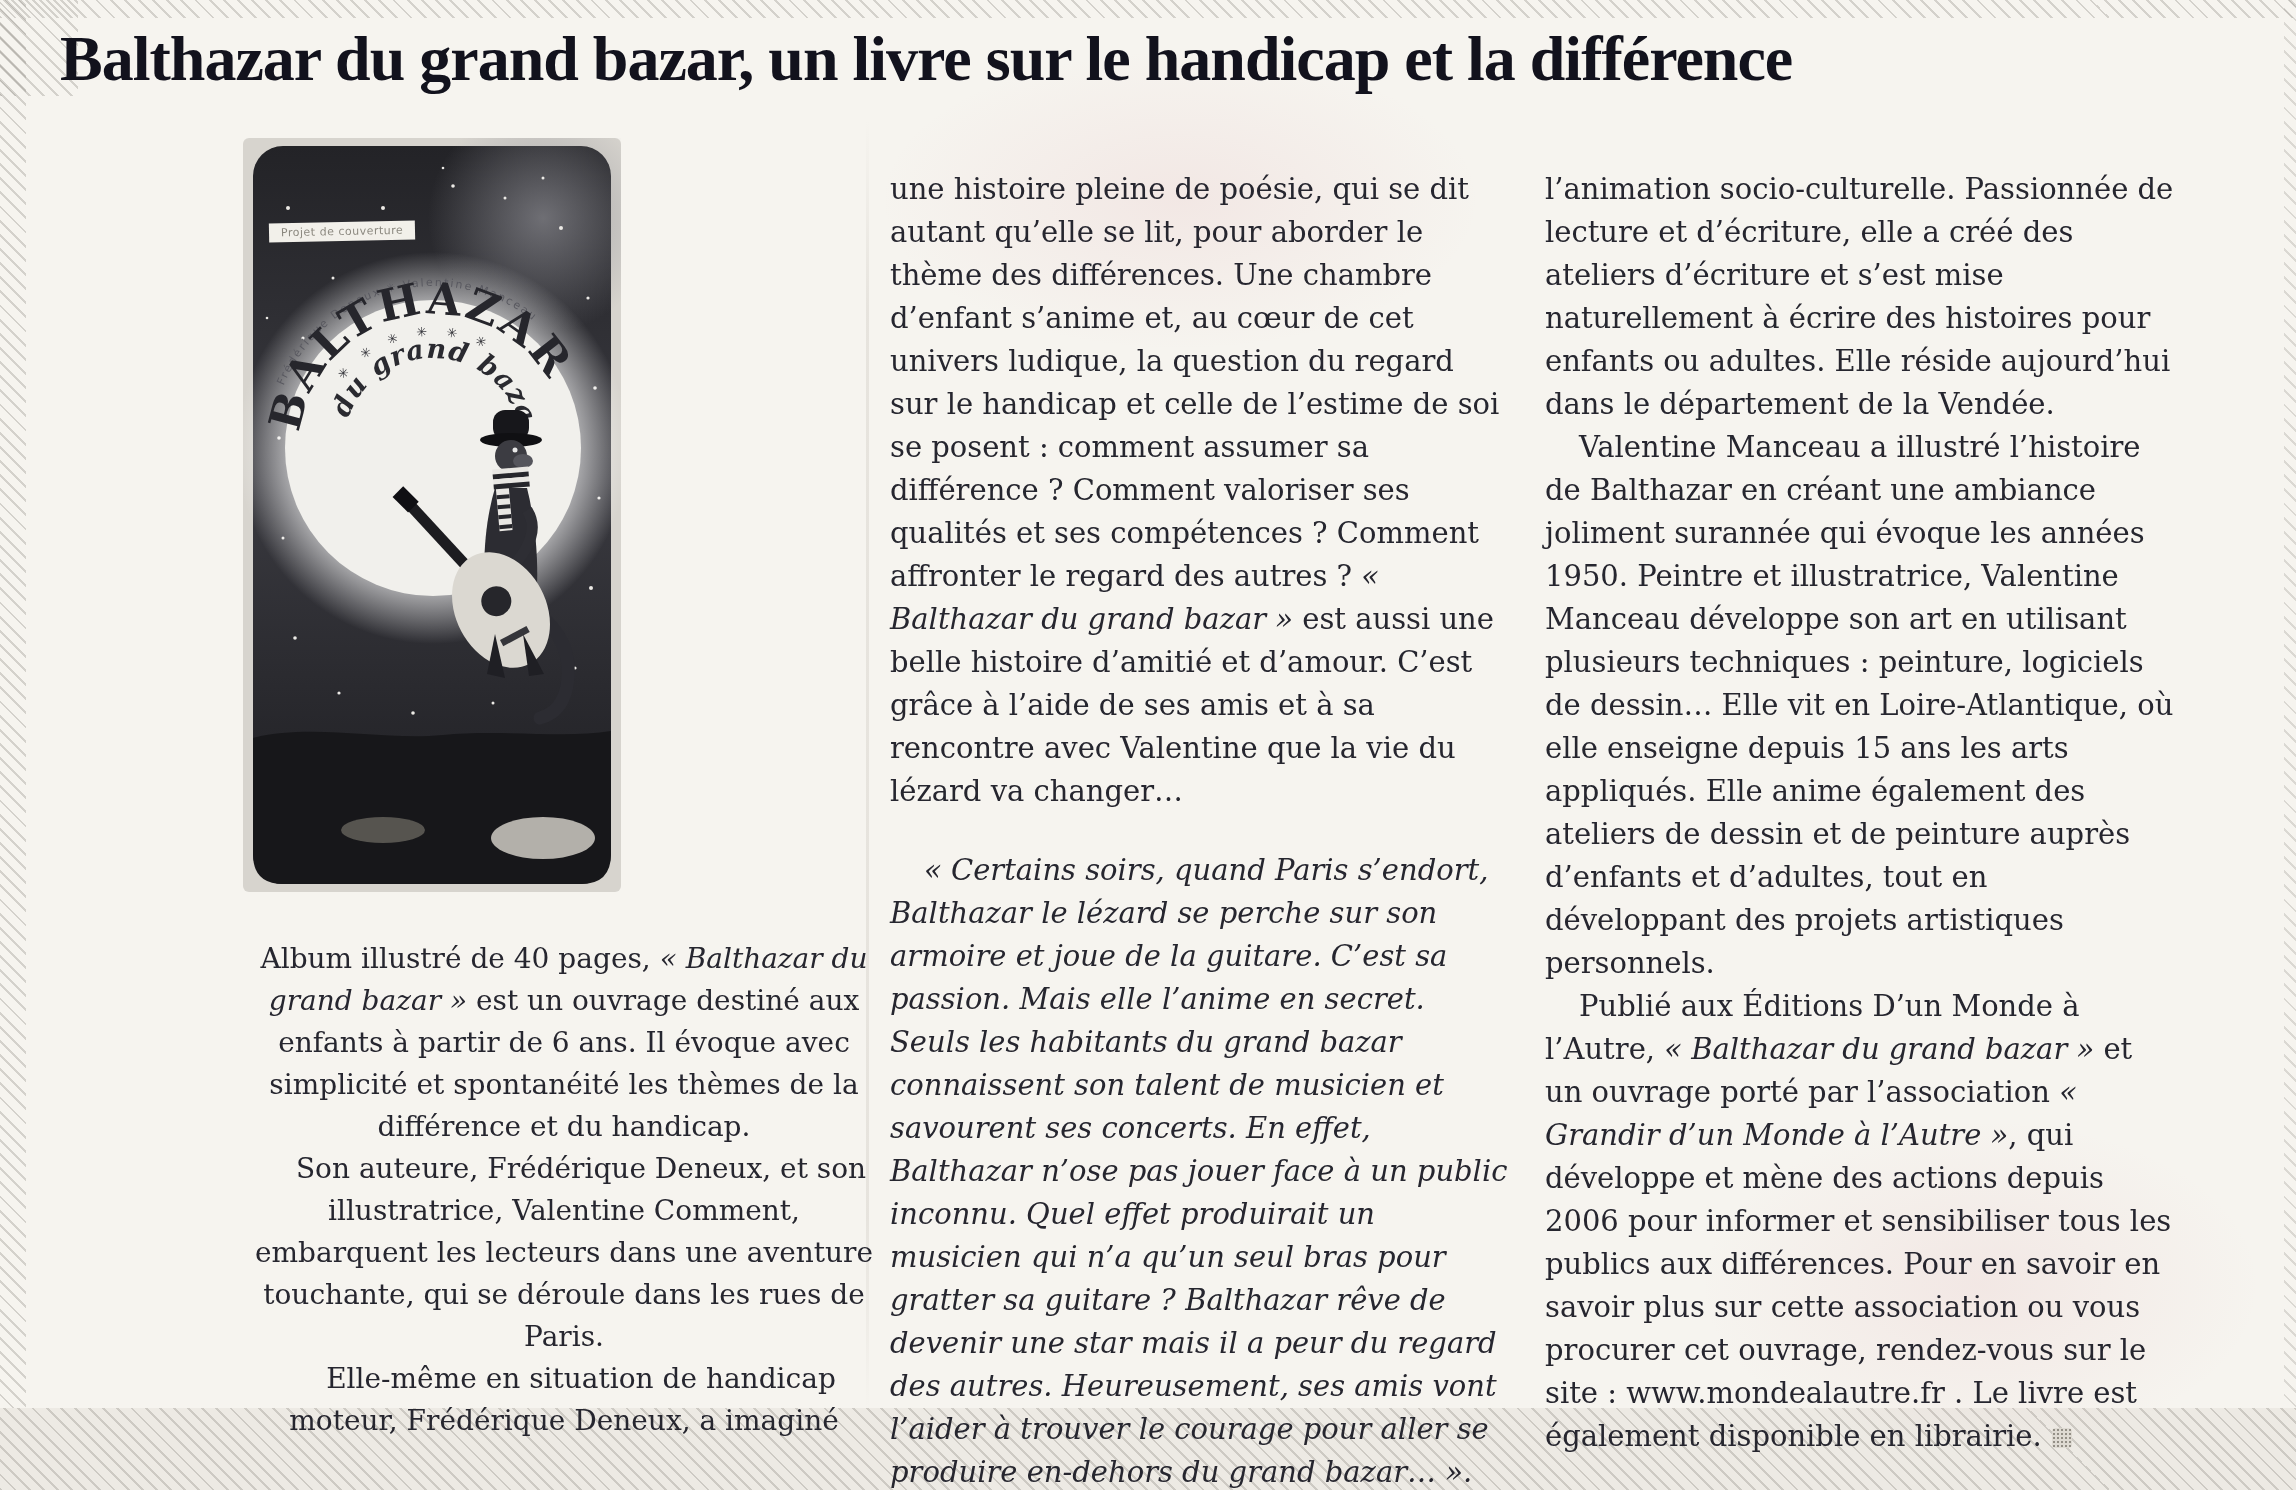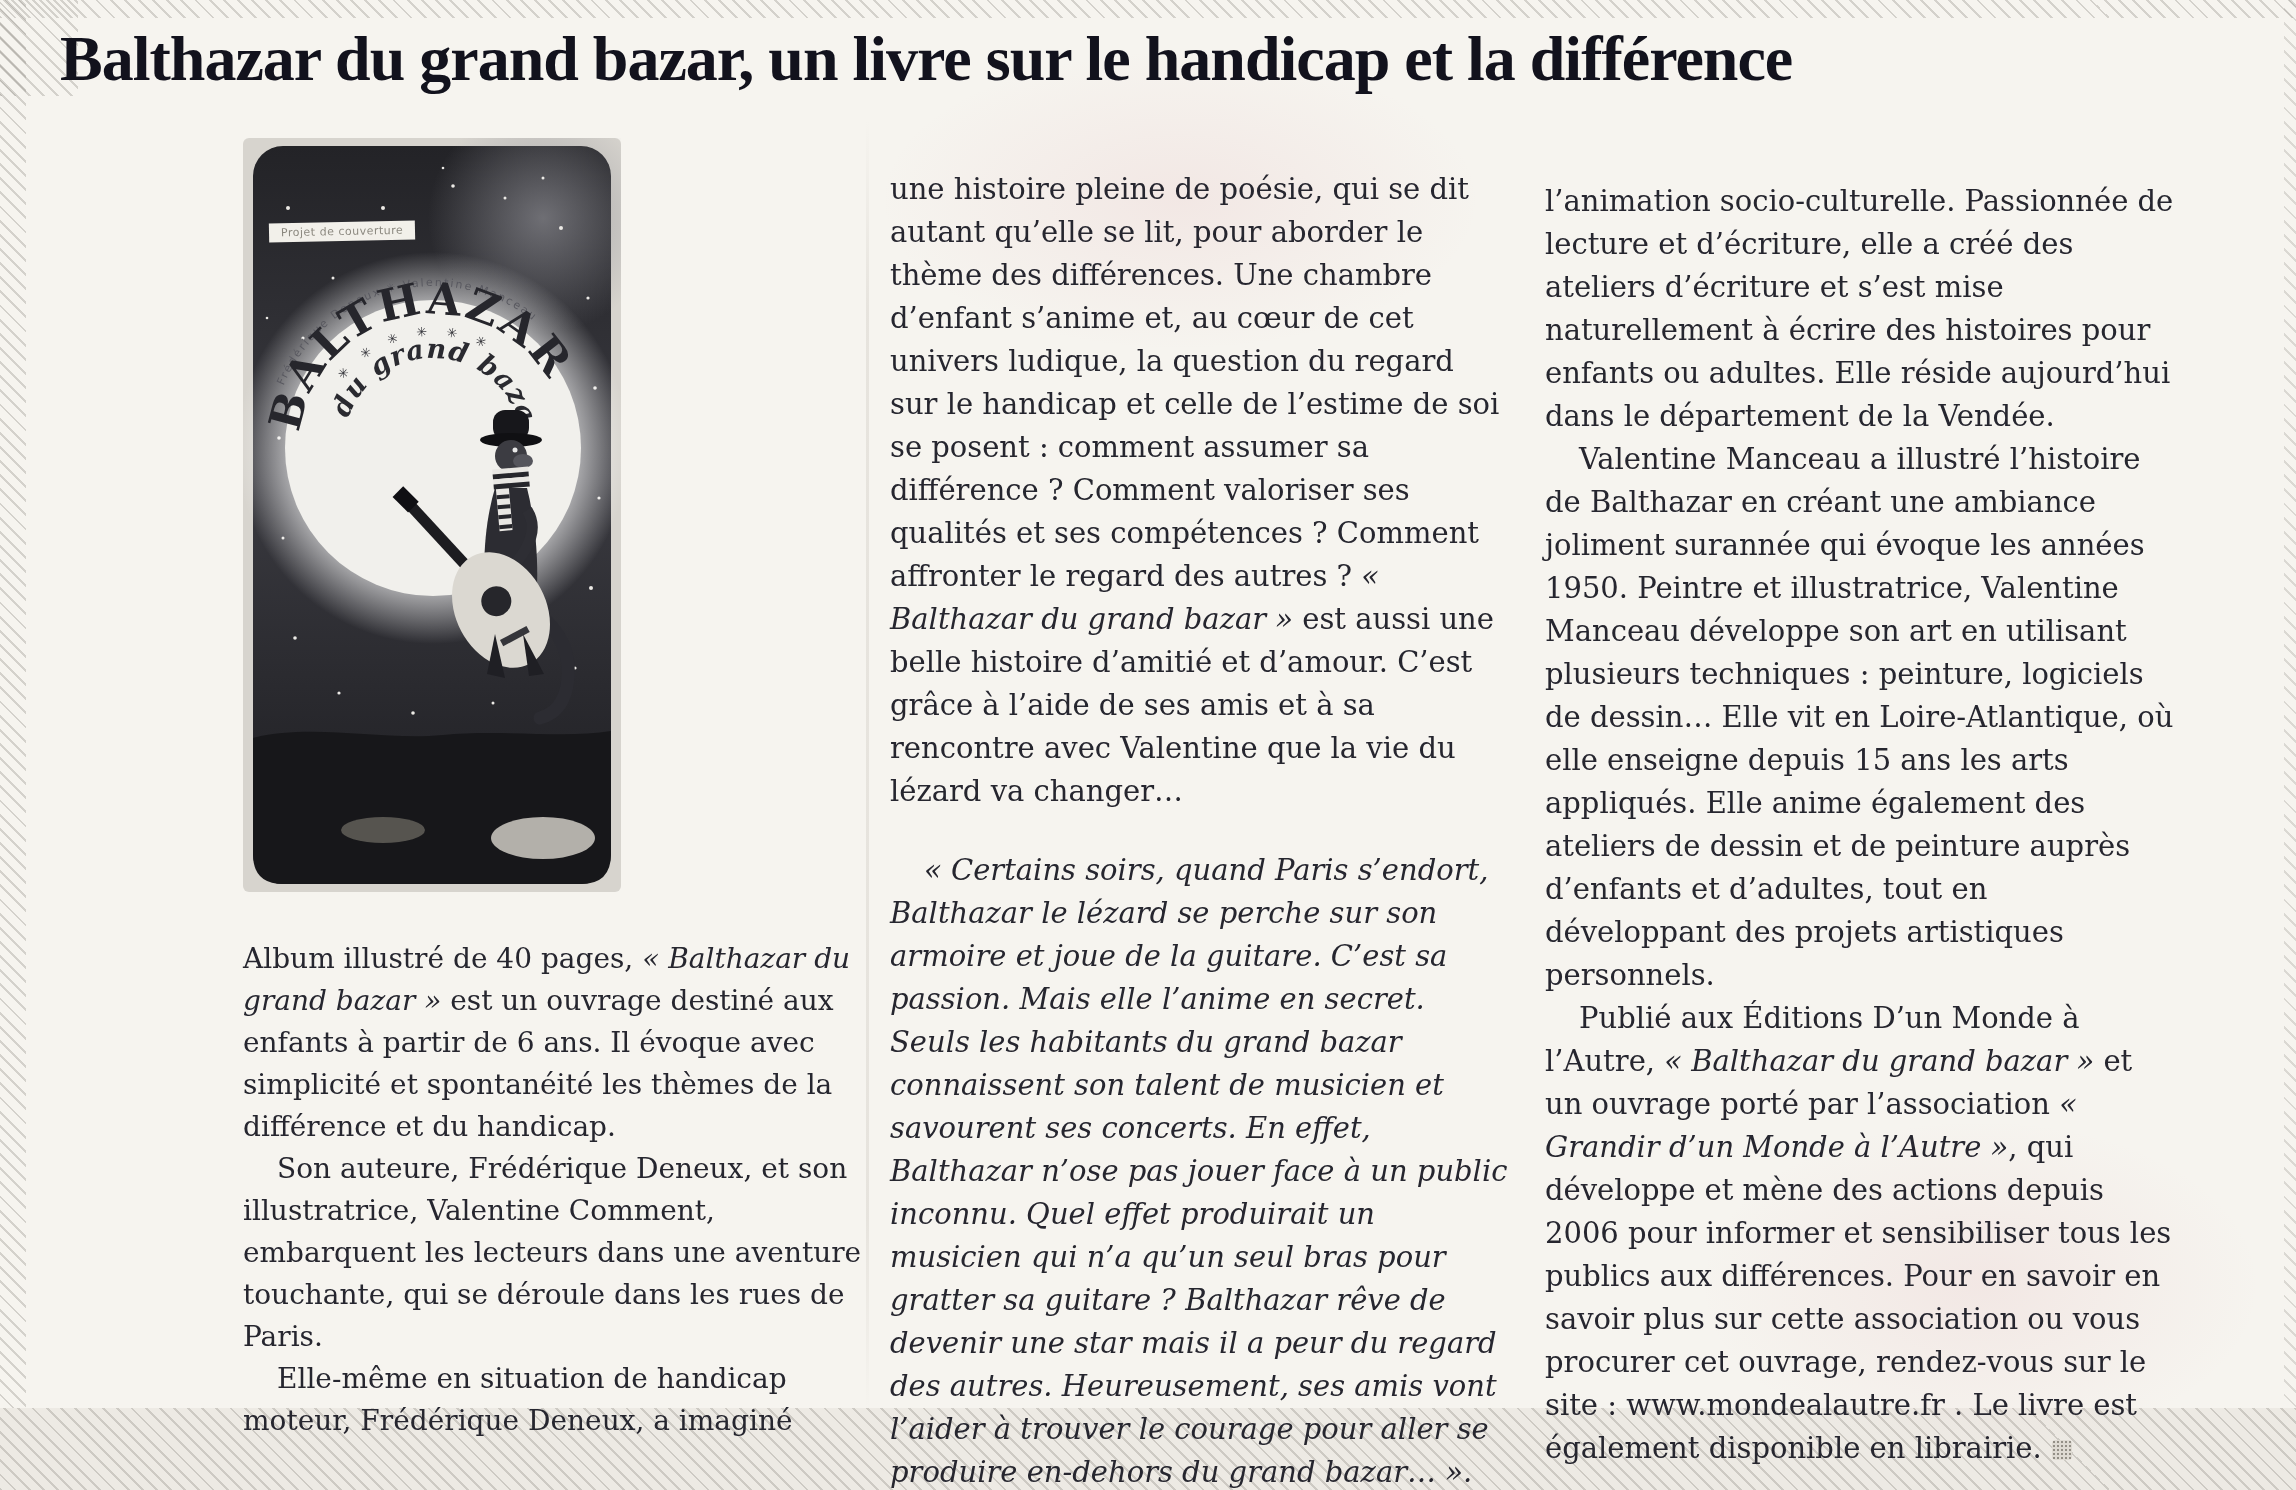--- a/index.html
+++ b/index.html
@@ -27,22 +27,22 @@
   .headline{
     position:absolute;left:60px;top:24px;width:2190px;margin:0;
     font-family:"Liberation Serif",serif;font-weight:700;
     font-size:64px;line-height:1.1;letter-spacing:-1px;color:#12121d;
     white-space:nowrap;
   }
 
   
   .col{position:absolute;top:168px;font-size:29px;line-height:43px;text-align:left;}
   .col-2{left:890px;width:618px;}
-  .col-3{left:1545px;width:632px;margin-top:12px;}
-  .caption{position:absolute;left:243px;top:938px;width:642px;font-size:28px;line-height:42px;}
+  .col-3{left:1545px;width:632px;}
+  .caption{position:absolute;left:243px;top:938px;width:642px;font-size:28px;line-height:42px;text-align:center;}
   .para{margin:0;}
   .ind{text-indent:34px;}
   .ital{font-style:italic;margin-top:36px;}
   .it{font-style:italic;}
   .end-marker{
     display:inline-block;width:20px;height:20px;margin-left:10px;vertical-align:-2px;
     border-radius:4px;background-color:#dedad2;
     background-image:radial-gradient(#938f86 1px, rgba(0,0,0,0) 1.3px);
     background-size:4px 4px;
   }

